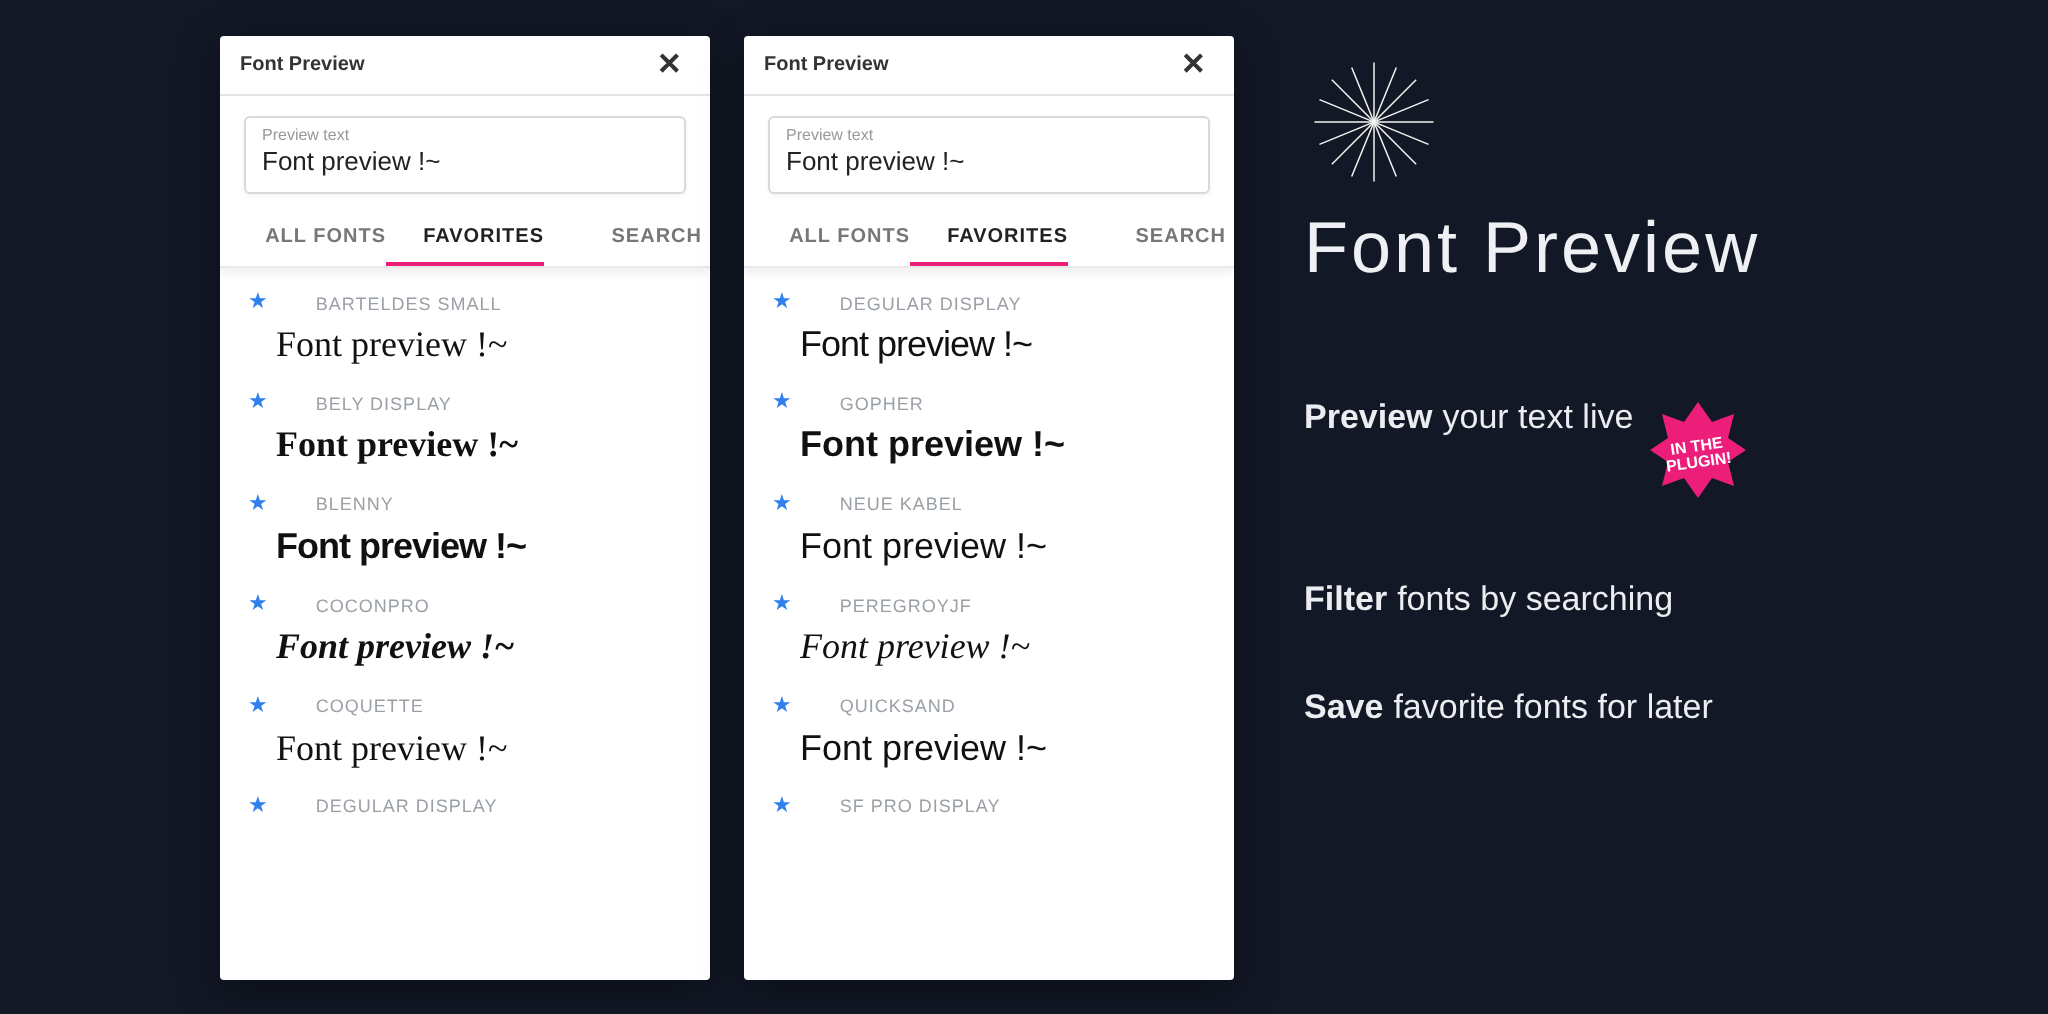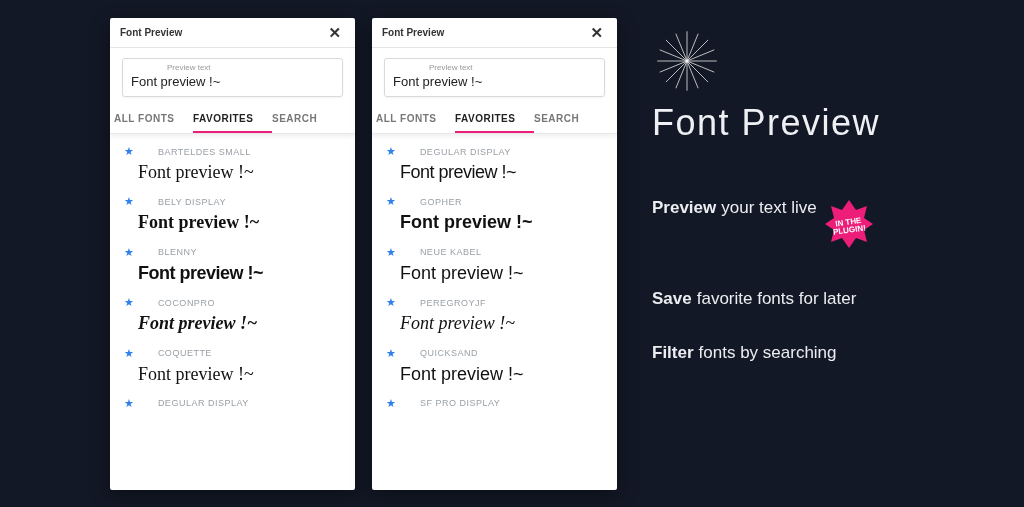--- a/index.html
+++ b/index.html
@@ -52,36 +52,35 @@
     border-radius: 3px;
     padding: 4px 8px 6px;
     position: relative;
     box-shadow: 0 1px 2px rgba(0,0,0,.05);
   }
   .preview-box .legend {
     font-size: 8px;
     color: #999;
     display: block;
     margin-bottom: 0px;
-    margin-left: 36px;
   }
   .preview-box .value {
     font-size: 13px;
     color: #222;
   }
 
   .tabs {
     display: flex;
     padding: 0 4px;
     border-bottom: 1px solid #e9e9e9;
     box-shadow: 0 3px 4px rgba(0,0,0,.06);
   }
   .tab {
     flex: 1;
-    text-align: left;
+    text-align: right;
     font-size: 10px;
     letter-spacing: .5px;
     font-weight: 600;
     color: #777;
     padding: 8px 0 7px;
     cursor: pointer;
     border-bottom: 2px solid transparent;
   }
   .tab.active {
     color: #222;
@@ -329,23 +328,23 @@
       <span>your text live</span>
       <span class="burst">
         <svg width="52" height="52" viewBox="-26 -26 52 52">
           <polygon fill="#ec1e79" points="0,-24 7,-14 18,-18 15,-6 24,0 15,6 18,18 7,14 0,24 -7,14 -18,18 -15,6 -24,0 -15,-6 -18,-18 -7,-14"></polygon>
         </svg>
         <span class="text">IN THE<br>PLUGIN!</span>
       </span>
     </div>
 
     <div class="benefit">
+      <b>Filter</b>
+      <span>fonts by searching</span>
+    </div>
+
+    <div class="benefit">
       <b>Save</b>
       <span>favorite fonts for later</span>
     </div>
-
-    <div class="benefit">
-      <b>Filter</b>
-      <span>fonts by searching</span>
-    </div>
   </div>
 
 </div>
 
 </body></html>

